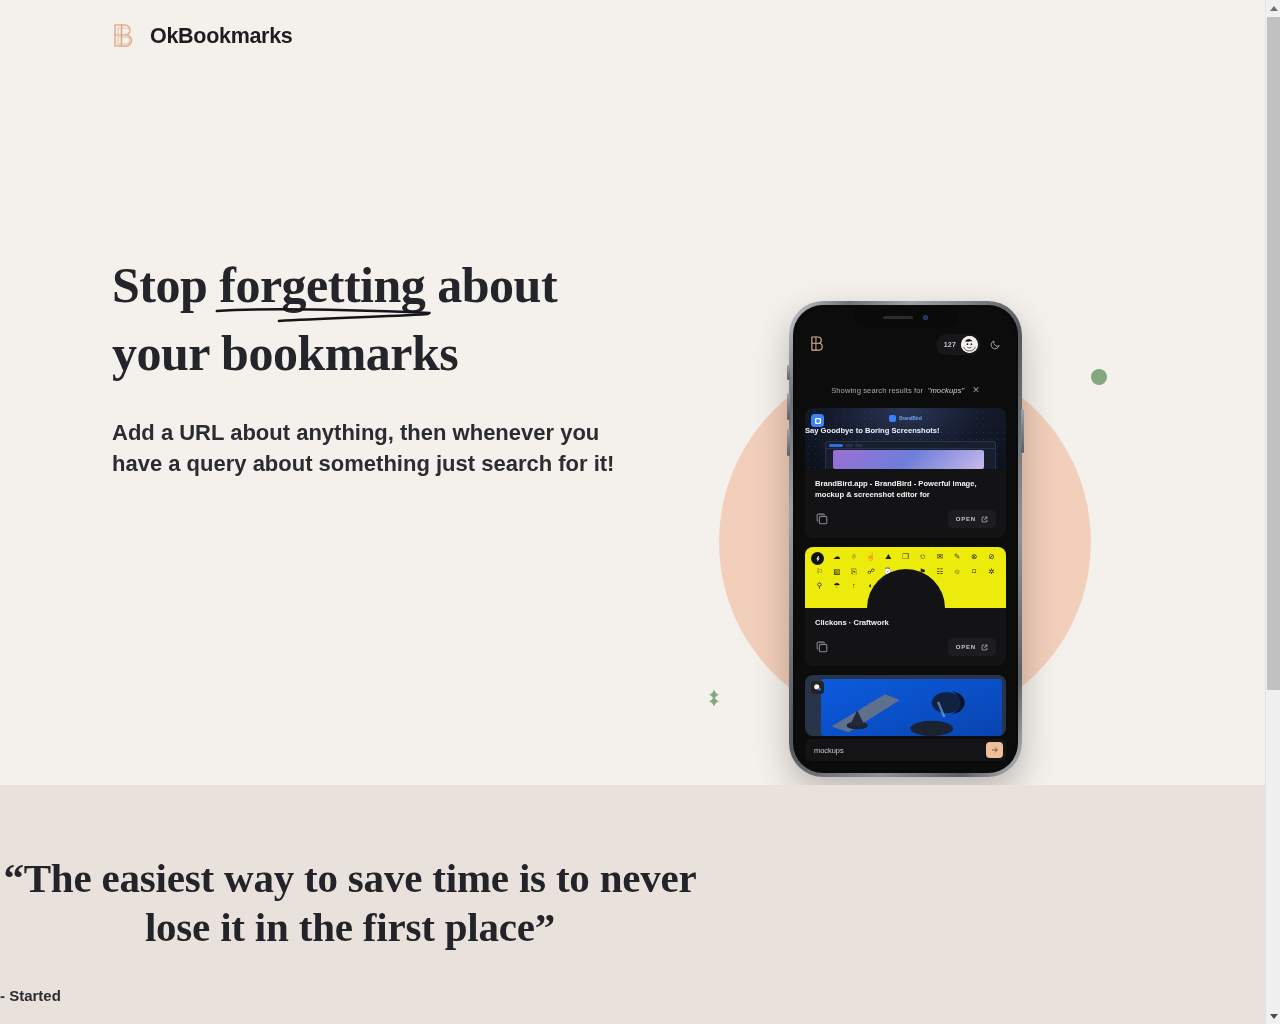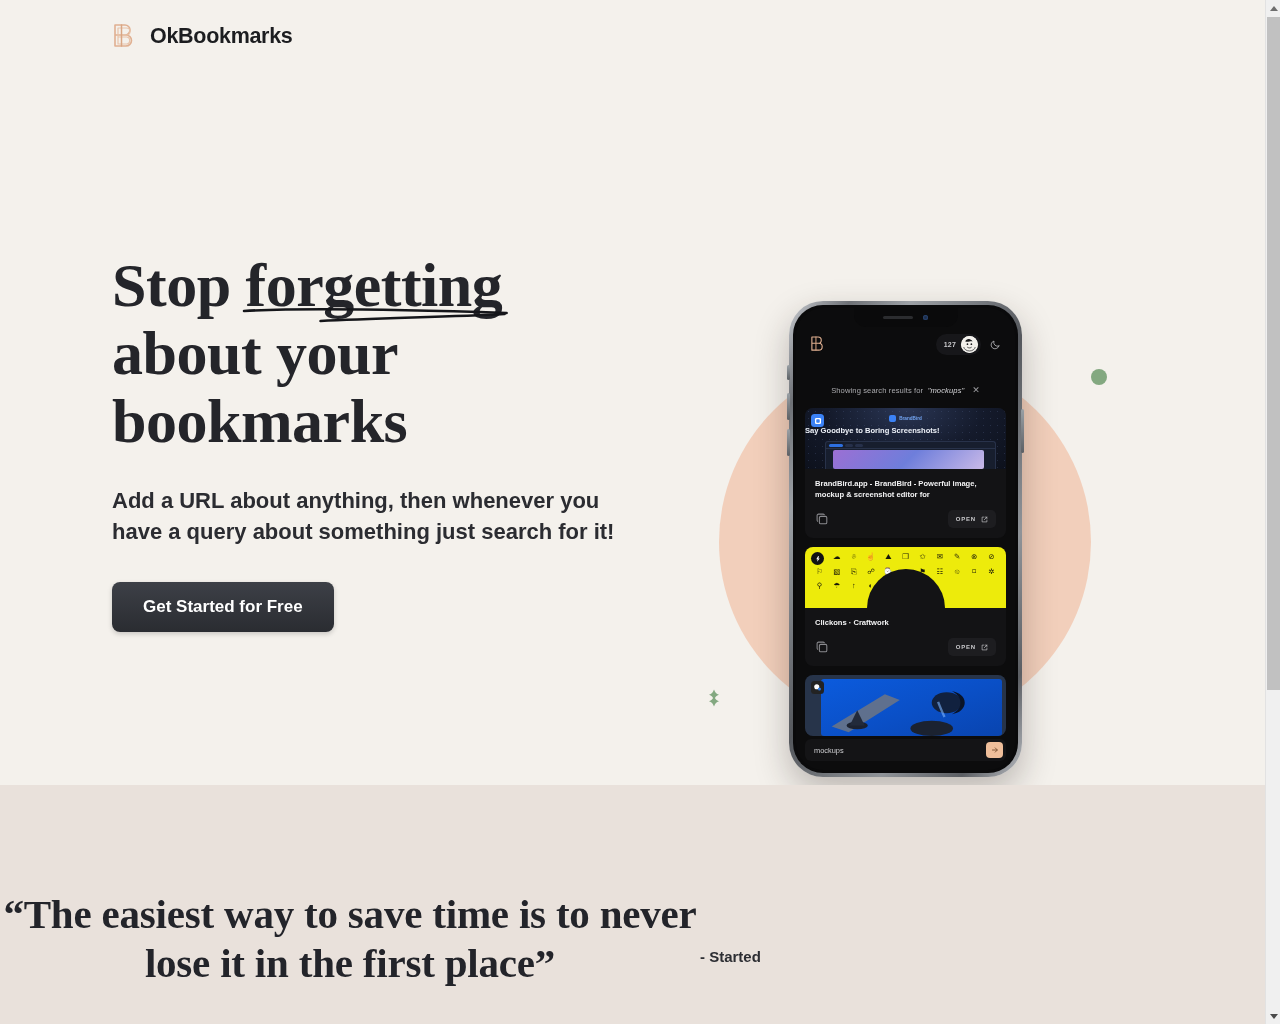--- a/index.html
+++ b/index.html
@@ -64,21 +64,21 @@
   
   .hero {
     position:absolute; left:0; top:73px;
     width:1265px; height:712px;
   }
   .hero-copy {
     position:absolute; left:112px; top:178px; width:520px;
   }
   h1.headline {
     font-family:"Liberation Serif", serif;
-    font-size:62px; line-height:68px; font-weight:700;
+    font-size:50px; line-height:68px; font-weight:700;
     letter-spacing:-0.5px;
     color:#24252A;
   }
   .underline-word {
     position:relative; display:inline-block;
   }
   .underline-word svg {
     position:absolute; left:-4px; bottom:-6px;
     width:calc(100% + 12px); height:22px; overflow:visible;
   }
@@ -323,21 +323,21 @@
     background:#EFBE9A; border:none; cursor:pointer;
     display:flex; align-items:center; justify-content:center;
     color:#7B5233; font-size:8px; line-height:1;
   }
 
   
   .quote-section {
     position:absolute; left:0; top:785px;
     width:1265px; height:239px;
     background:#E9E1DB;
-    display:flex; flex-direction:row; align-items:center;
+    display:flex; flex-direction:column; align-items:flex-start;
     padding-top:69px;
   }
   .quote-text {
     font-family:"Liberation Serif", serif;
     font-size:41px; line-height:49px; font-weight:700;
     text-align:center; color:#23242A; max-width:700px;
     letter-spacing:-0.2px;
   }
   .quote-author {
     margin-top:35px; font-size:15px; font-weight:600; color:#2D2E33;
@@ -375,21 +375,20 @@
     <div class="hero-copy">
       <h1 class="headline">
         <span>Stop </span><span class="underline-word"><span>forgetting</span><svg viewBox="0 0 260 22" preserveAspectRatio="none">
               <path d="M2 8 C70 4, 170 7, 256 10" stroke="#15161A" stroke-width="2.6" fill="none" stroke-linecap="round"></path>
               <path d="M76 18 C130 15, 200 14, 254 11" stroke="#15161A" stroke-width="2.6" fill="none" stroke-linecap="round"></path>
             </svg></span><span> about your bookmarks</span>
       </h1>
 
       <p class="subhead">Add a URL about anything, then whenever you have a query about something just search for it!</p>
 
-      <button class="cta-button">Get Started for Free</button>
     </div>
 
     <div class="phone">
       <div class="phone-frame">
         <span class="side-btn sb-mute"></span>
         <span class="side-btn sb-volup"></span>
         <span class="side-btn sb-voldn"></span>
         <span class="side-btn sb-power"></span>
 
         <div class="phone-inner">

